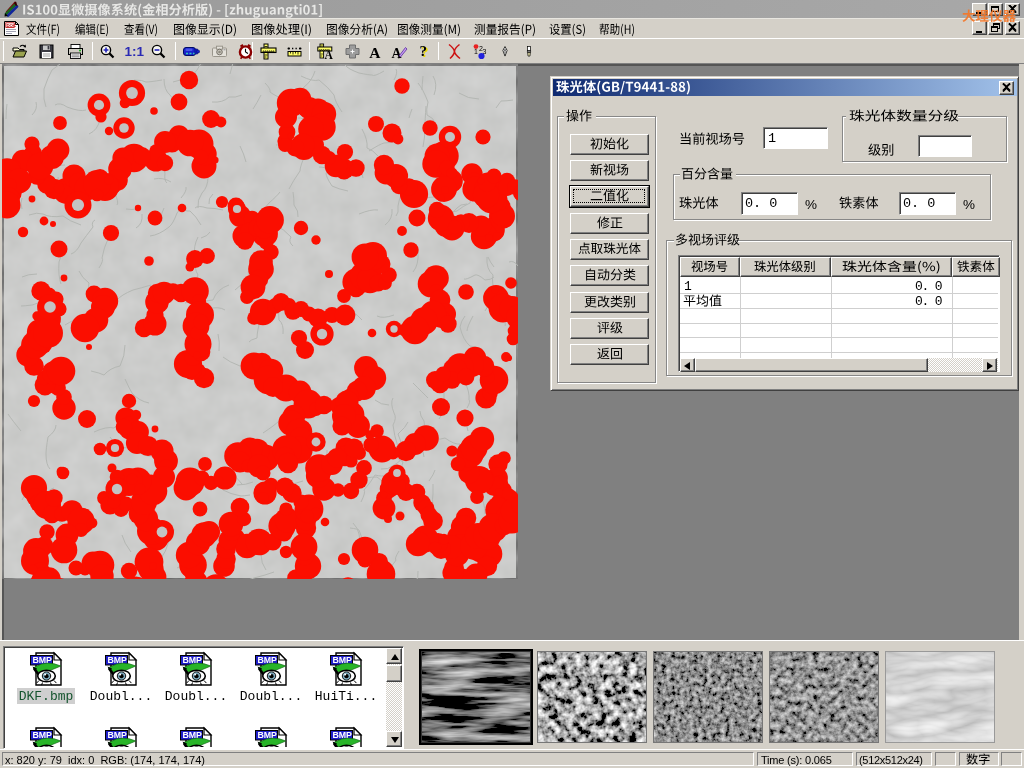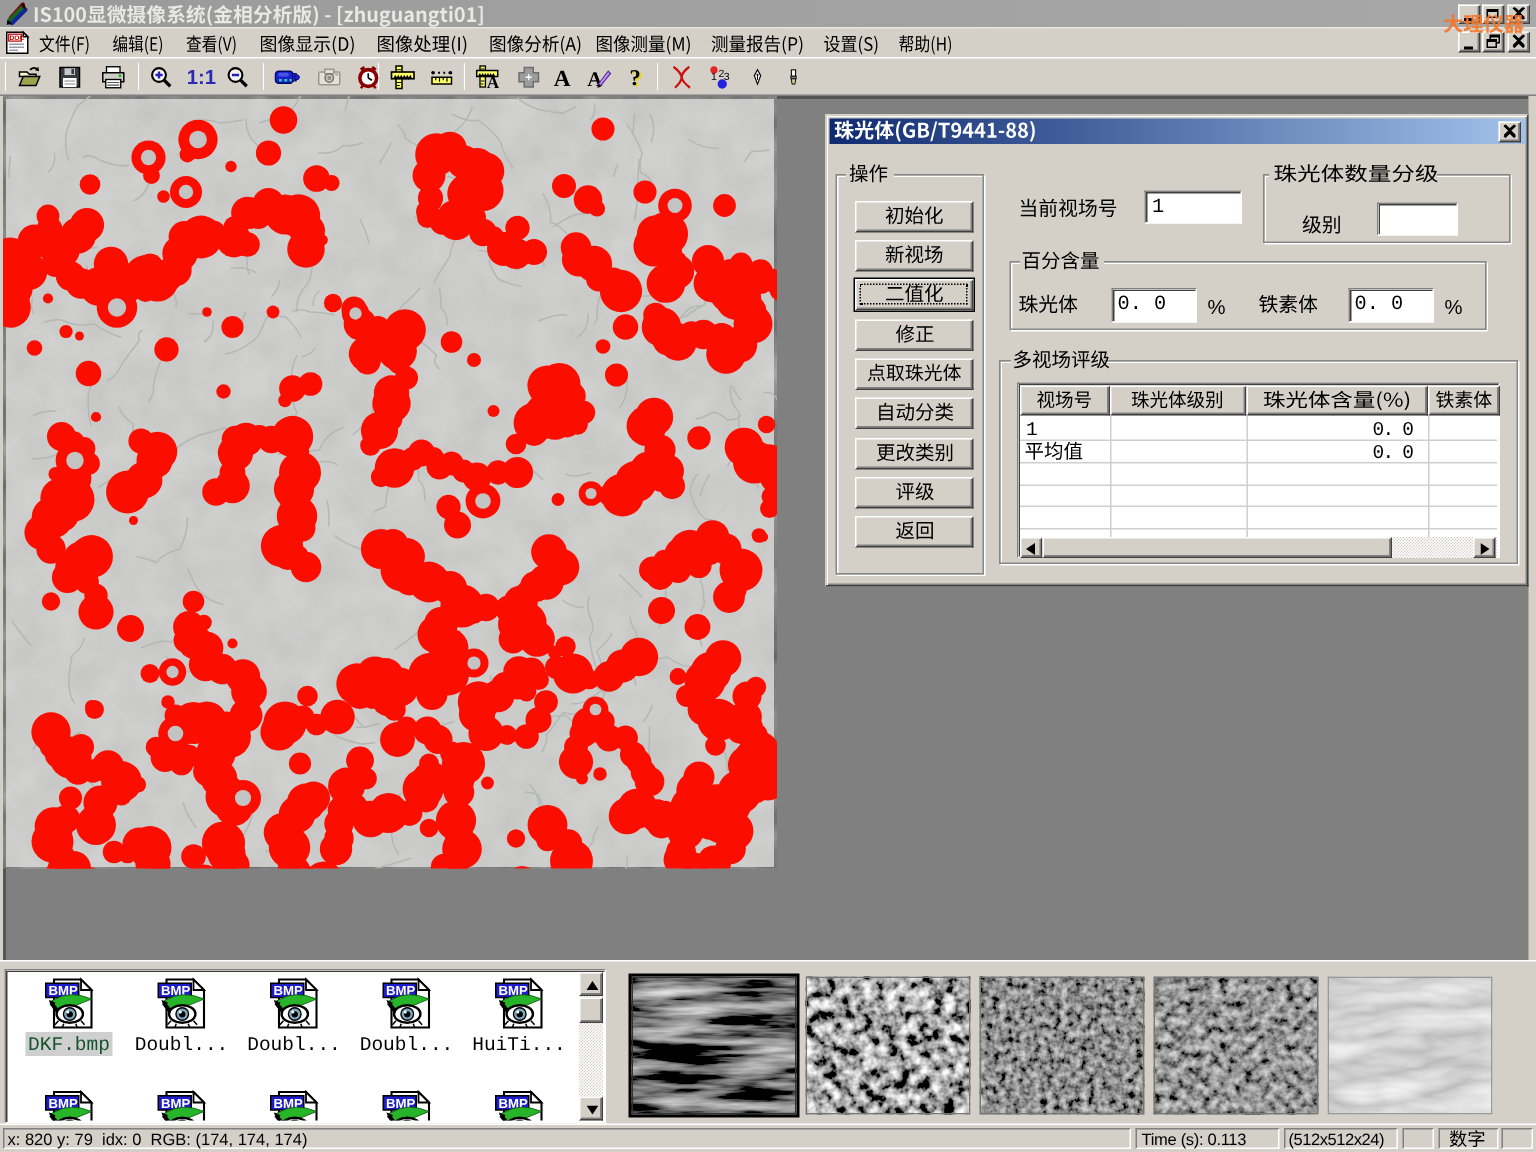--- a/index.html
+++ b/index.html
@@ -1297,18 +1297,18 @@
     <rect x="0.5" y="0.5" width="109" height="91" fill="none" stroke="#999"></rect>
   </svg>
 <div class="abs" style="left:0px;top:749px;width:1024px;height:19px;background:#d4d0c8;border-top:1px solid #fff;"></div>
 <div class="abs" style="left:2px;top:752px;width:752px;height:14px;border:1px solid;border-color:#808080 #fff #fff #808080;"></div>
 <div class="abs" style="left:757px;top:752px;width:96px;height:14px;border:1px solid;border-color:#808080 #fff #fff #808080;"></div>
 <div class="abs" style="left:856px;top:752px;width:76px;height:14px;border:1px solid;border-color:#808080 #fff #fff #808080;"></div>
 <div class="abs" style="left:935px;top:752px;width:21px;height:14px;border:1px solid;border-color:#808080 #fff #fff #808080;"></div>
 <div class="abs" style="left:959px;top:752px;width:40px;height:14px;border:1px solid;border-color:#808080 #fff #fff #808080;"></div>
 <div class="abs" style="left:1001px;top:752px;width:21px;height:14px;border:1px solid;border-color:#808080 #fff #fff #808080;"></div>
 <div class="abs" style="left:5px;top:754px;font:normal 11px 'Liberation Sans',sans-serif;color:#000;white-space:pre">x: 820 y: 79  idx: 0  RGB: (174, 174, 174)</div>
-<div class="abs" style="left:761px;top:754px;font:normal 11px 'Liberation Sans',sans-serif;color:#000;letter-spacing:-0.2px;white-space:pre">Time (s): 0.113</div>
+<div class="abs" style="left:761px;top:754px;font:normal 11px 'Liberation Sans',sans-serif;color:#000;letter-spacing:-0.2px;white-space:pre">Time (s): 0.065</div>
 <div class="abs" style="left:859px;top:754px;font:normal 11px 'Liberation Sans',sans-serif;color:#000;letter-spacing:-0.3px;white-space:pre">(512x512x24)</div>
 <svg class="" style="position:absolute;left:966px;top:752.5px;overflow:visible" width="25" height="15">
     <g transform="translate(0,10.74) scale(0.012200,-0.012200)">
       <path d="M443 821C425 782 393 723 368 688L417 664C443 697 477 747 506 793ZM88 793C114 751 141 696 150 661L207 686C198 722 171 776 143 815ZM410 260C387 208 355 164 317 126C279 145 240 164 203 180C217 204 233 231 247 260ZM110 153C159 134 214 109 264 83C200 37 123 5 41 -14C54 -28 70 -54 77 -72C169 -47 254 -8 326 50C359 30 389 11 412 -6L460 43C437 59 408 77 375 95C428 152 470 222 495 309L454 326L442 323H278L300 375L233 387C226 367 216 345 206 323H70V260H175C154 220 131 183 110 153ZM257 841V654H50V592H234C186 527 109 465 39 435C54 421 71 395 80 378C141 411 207 467 257 526V404H327V540C375 505 436 458 461 435L503 489C479 506 391 562 342 592H531V654H327V841ZM629 832C604 656 559 488 481 383C497 373 526 349 538 337C564 374 586 418 606 467C628 369 657 278 694 199C638 104 560 31 451 -22C465 -37 486 -67 493 -83C595 -28 672 41 731 129C781 44 843 -24 921 -71C933 -52 955 -26 972 -12C888 33 822 106 771 198C824 301 858 426 880 576H948V646H663C677 702 689 761 698 821ZM809 576C793 461 769 361 733 276C695 366 667 468 648 576Z M1460 363V300H1069V228H1460V14C1460 0 1455 -5 1437 -6C1419 -6 1354 -6 1287 -4C1300 -24 1314 -58 1319 -79C1404 -79 1457 -78 1492 -67C1528 -54 1539 -32 1539 12V228H1930V300H1539V337C1627 384 1717 452 1779 516L1728 555L1711 551H1233V480H1635C1584 436 1519 392 1460 363ZM1424 824C1443 798 1462 765 1475 736H1080V529H1154V664H1843V529H1920V736H1563C1549 769 1523 814 1497 847Z" fill="#000"></path>
     </g>
   </svg>
 </body></html>

